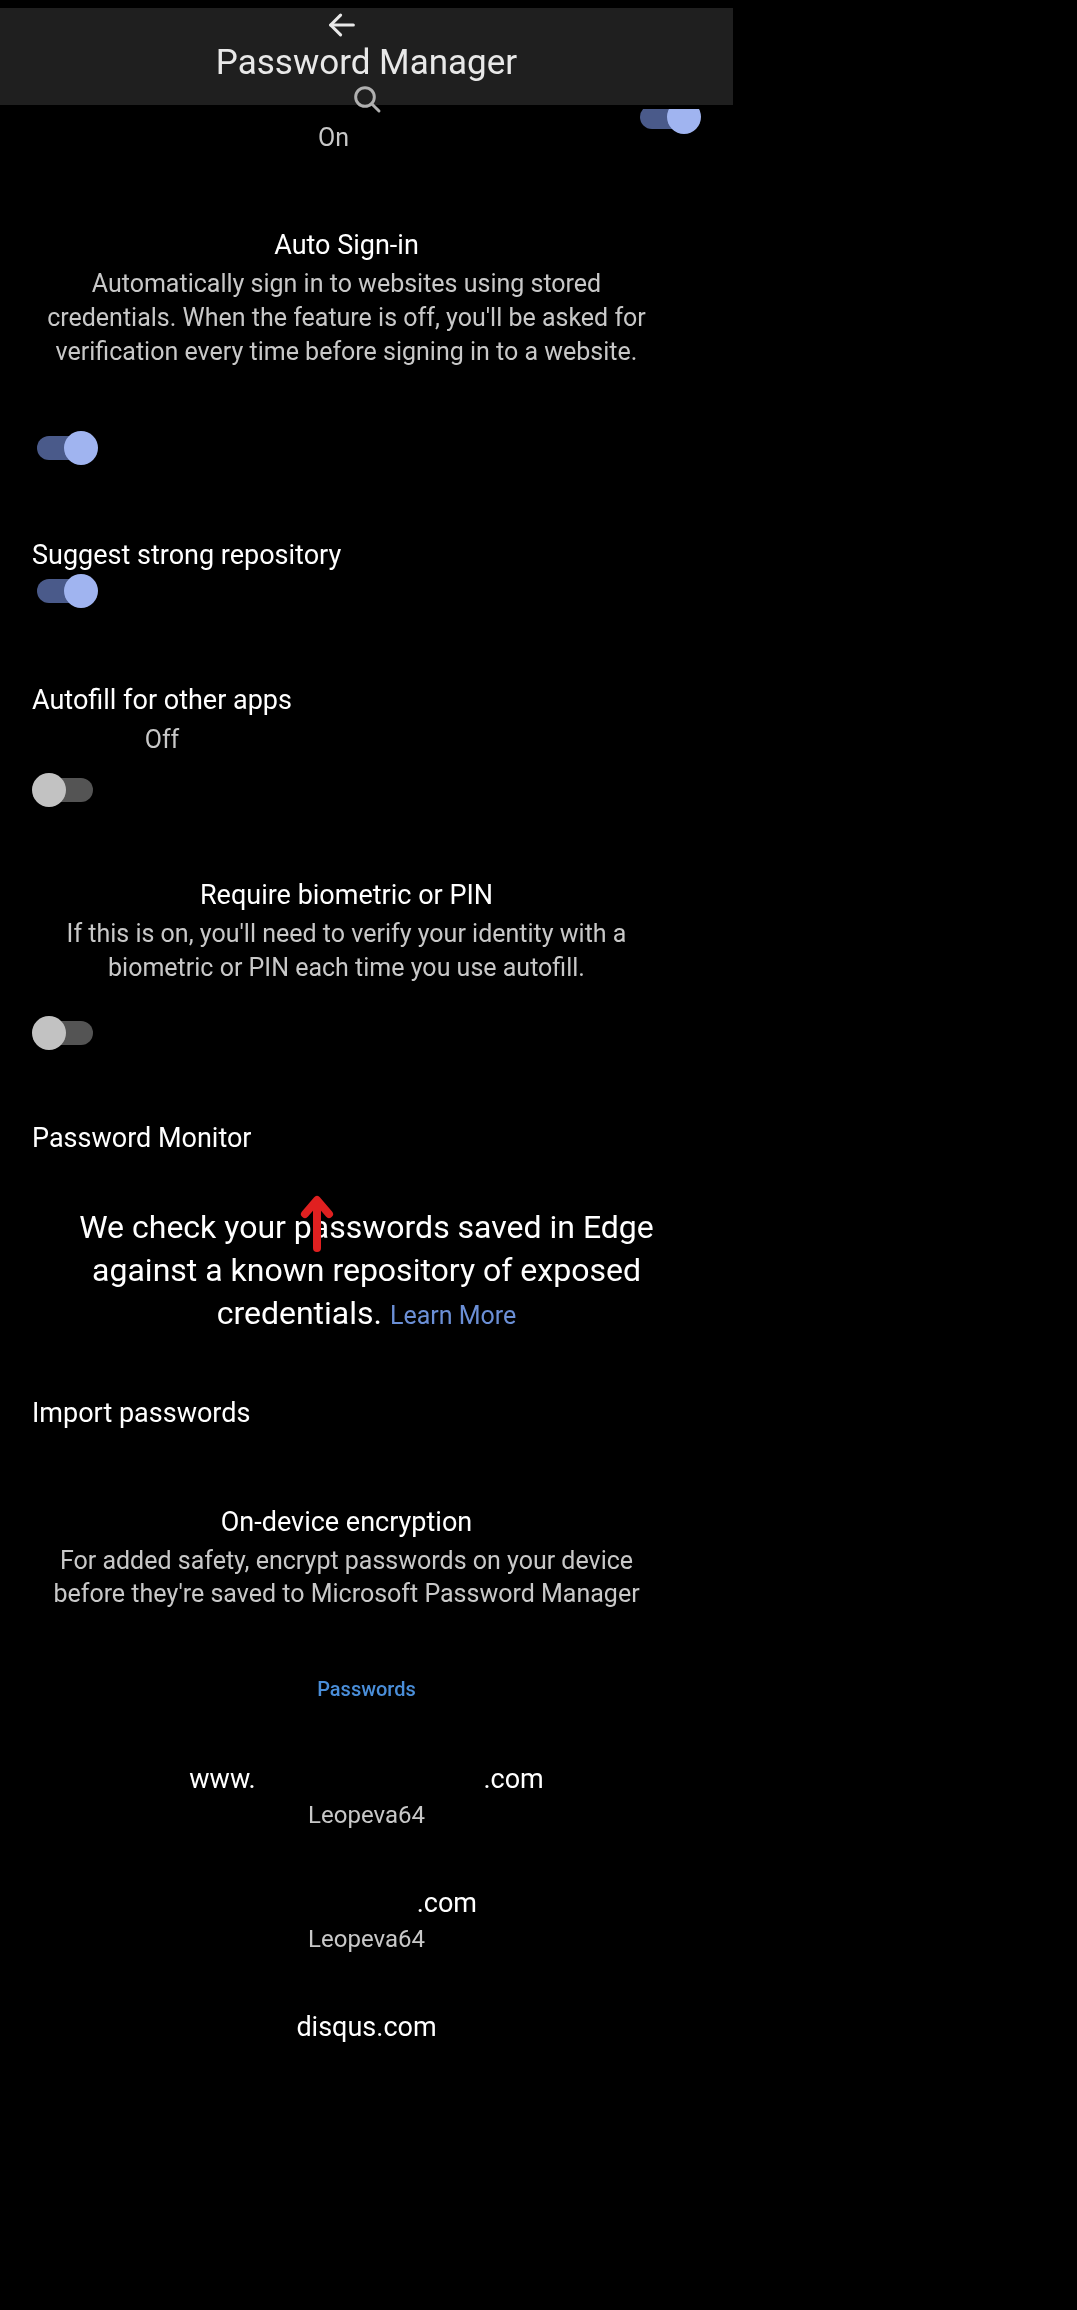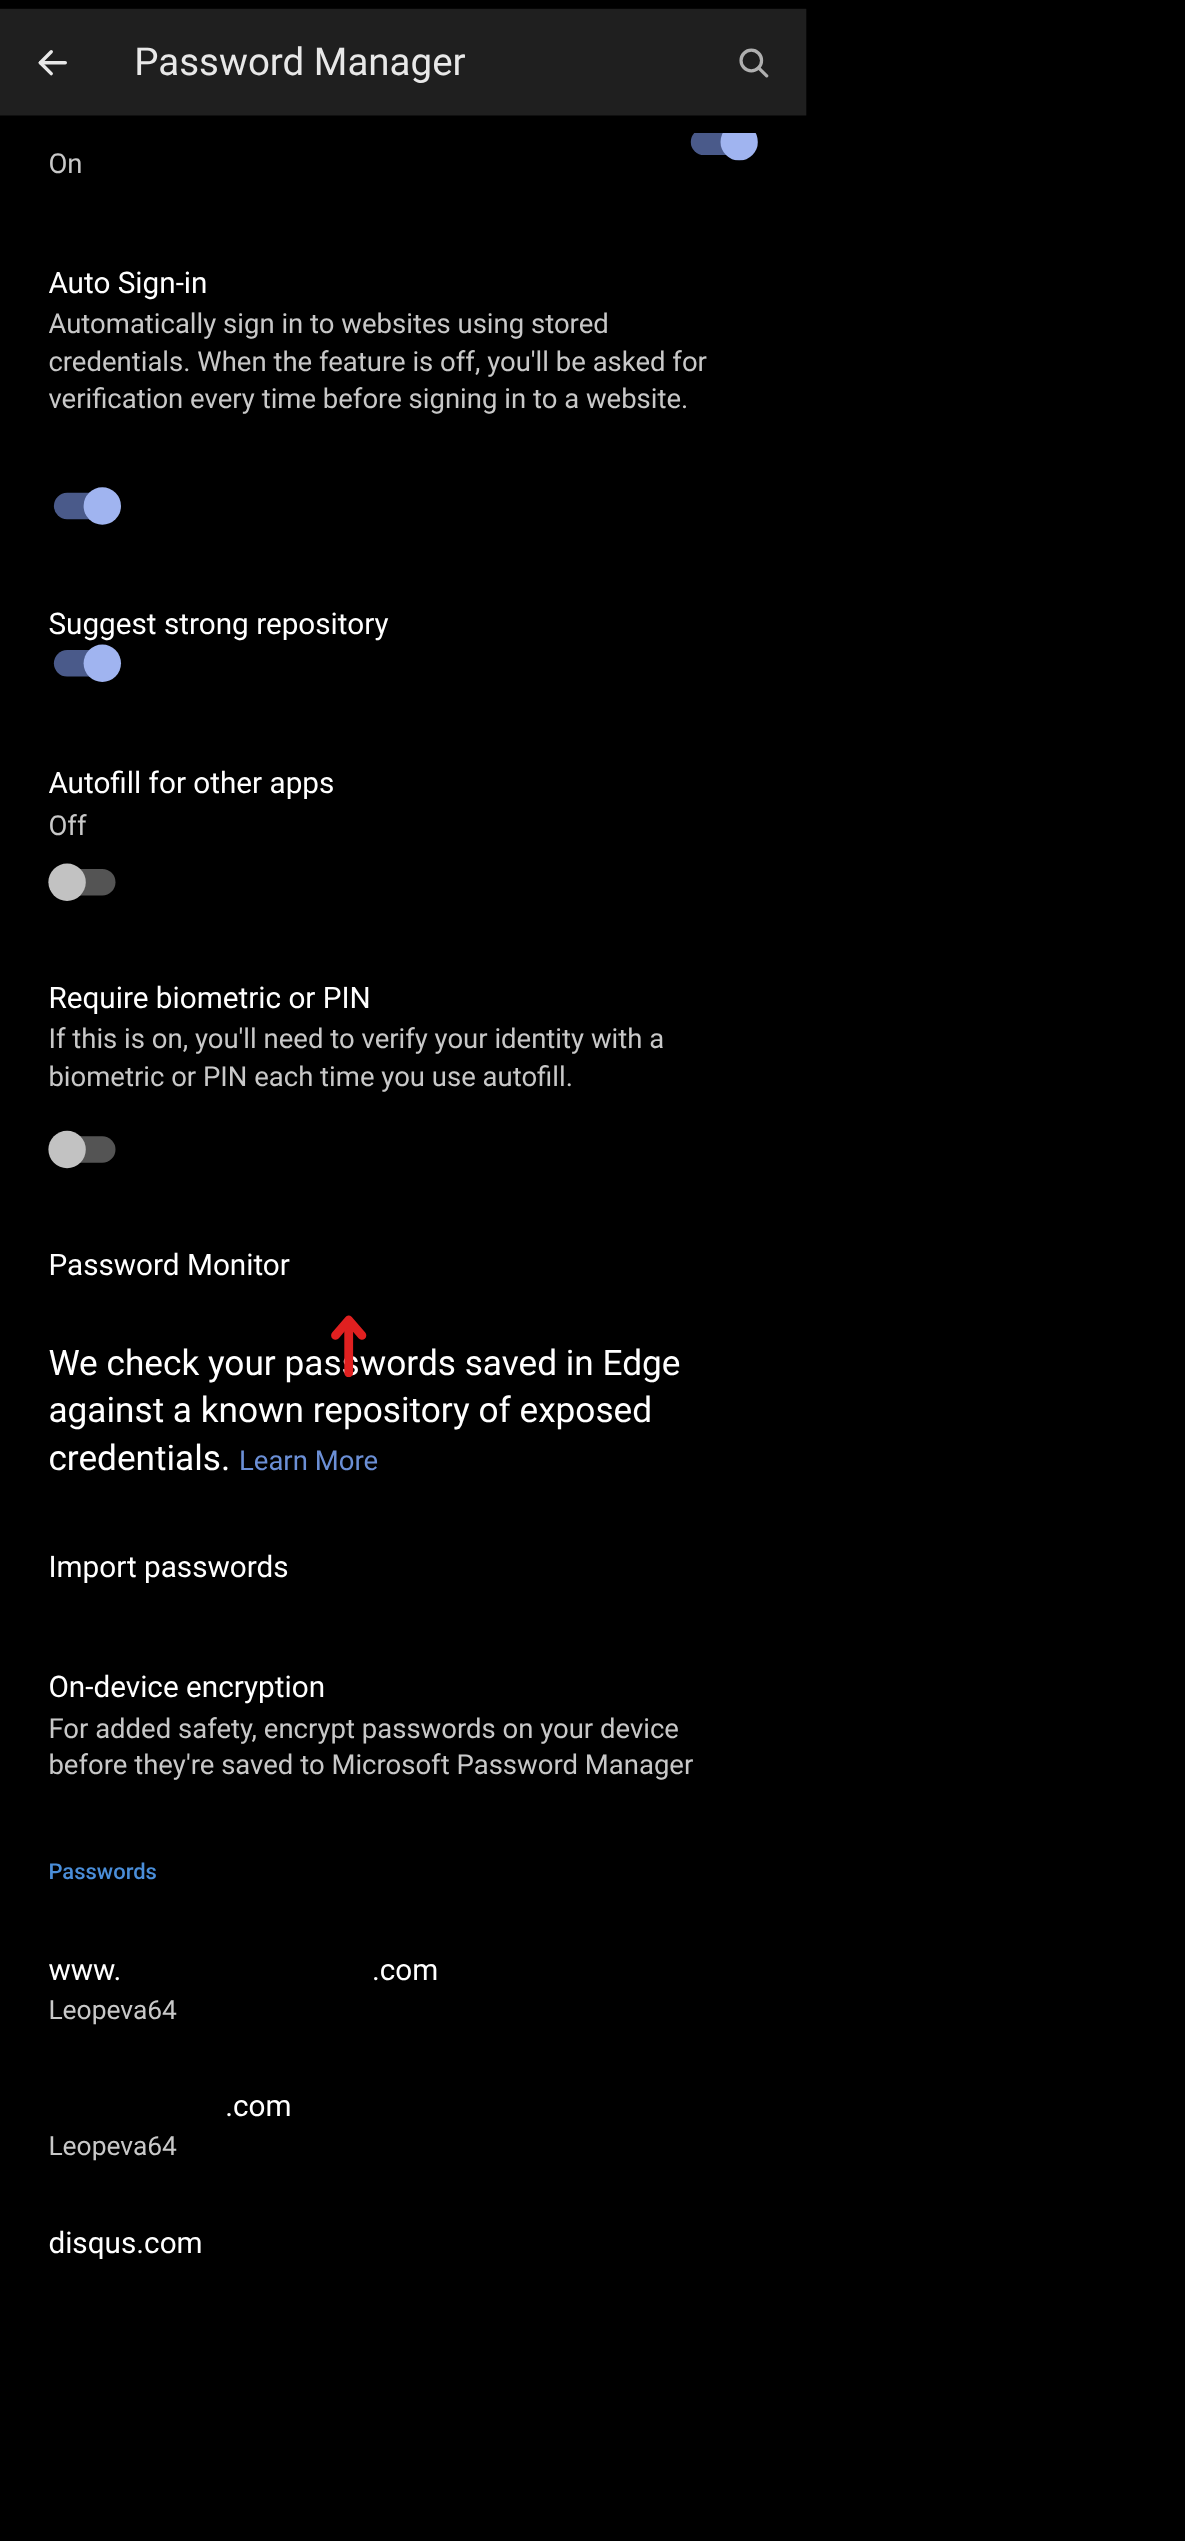--- a/index.html
+++ b/index.html
@@ -14,22 +14,23 @@
       font-family: -apple-system, BlinkMacSystemFont, "Segoe UI", Roboto, sans-serif;
       color: #fff;
       overflow: hidden;
     }
     .header {
       width: 733px;
       height: 97px;
       background: #1f1f1f;
       display: flex;
       align-items: center;
-      padding: 0 24px;
+      padding: 0 42px;
       margin-top: 8px;
+      flex-direction: column;
     }
     .back-btn {
       width: 48px;
       height: 48px;
       display: flex;
       align-items: center;
       justify-content: center;
       cursor: pointer;
       margin-right: 50px;
     }
@@ -42,21 +43,22 @@
     .search-btn {
       width: 48px;
       height: 48px;
       display: flex;
       align-items: center;
       justify-content: center;
       cursor: pointer;
     }
     .content {
       width: 733px;
-      padding: 16px;
+      padding: 4px;
+      text-align: center;
     }
     .setting-row {
       display: flex;
       align-items: flex-start;
       padding: 0 28px;
       position: relative;
       flex-direction: column;
     }
     .setting-text {
       flex: 1;

